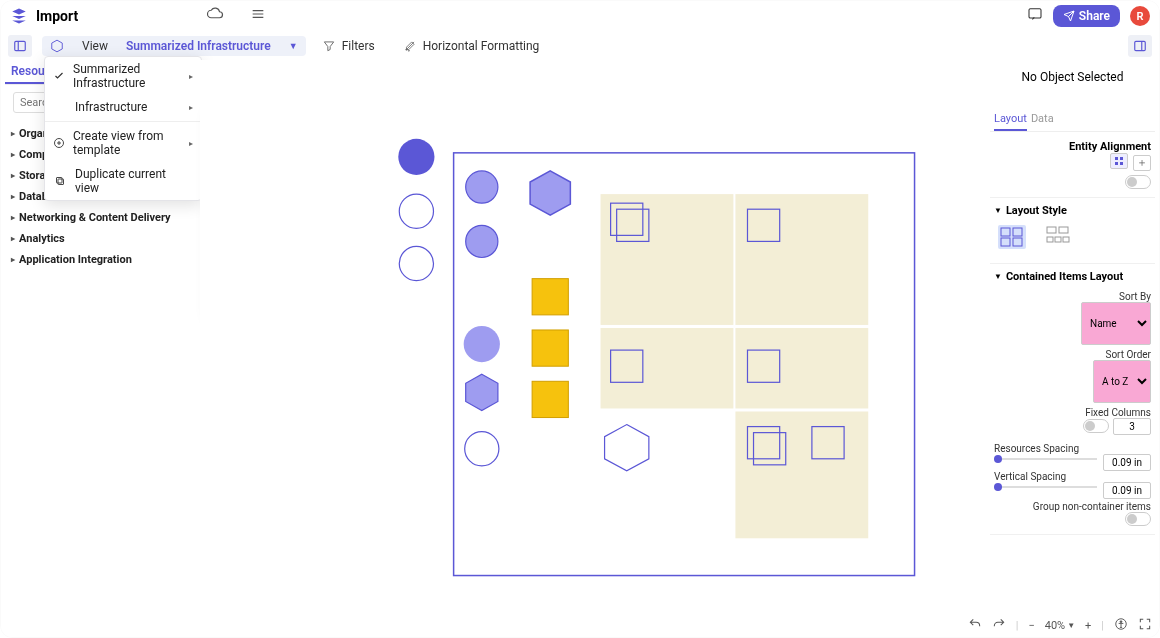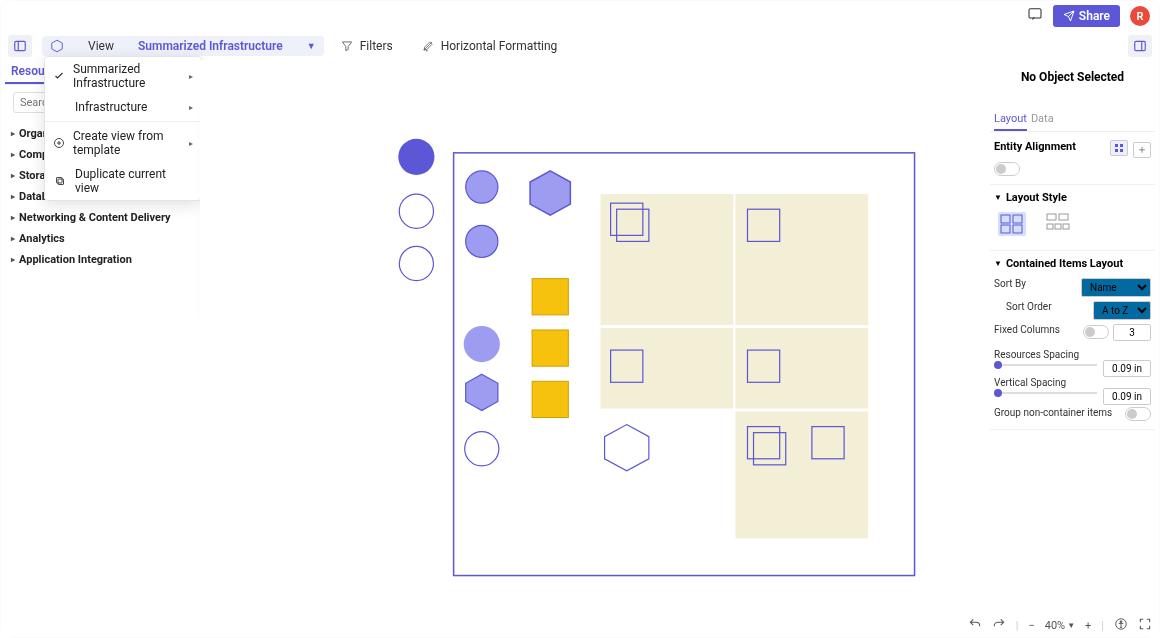--- a/index.html
+++ b/index.html
@@ -7,28 +7,28 @@
 
 
 .header { height: 32px; display: flex; align-items: center; padding: 0 10px; border-bottom: 0px solid #eee; }
 .header-left { display: flex; align-items: center; gap: 8px; }
 .logo { color: #5b57d6; display: flex; align-items: center; }
 .app-title { font-weight: 700; font-size: 14px; }
 .cloud-icon { margin-left: 120px; color: #555; }
 .menu-icon { margin-left: 18px; color: #555; }
 .header-right { margin-left: auto; display: flex; align-items: center; gap: 10px; }
 .chat-icon { color: #333; }
-.share-btn { background: #5b57d6; color: #fff; border: none; border-radius: 3px; padding: 4px 10px; font-size: 12px; font-weight: 600; display: flex; align-items: center; gap: 4px; cursor: pointer; }
+.share-btn { background: #5b57d6; color: #fff; border: none; border-radius: 8px; padding: 4px 10px; font-size: 12px; font-weight: 600; display: flex; align-items: center; gap: 4px; cursor: pointer; }
 .avatar { width: 20px; height: 20px; border-radius: 50%; background: #e84a3c; color: #fff; font-size: 11px; font-weight: 600; display: flex; align-items: center; justify-content: center; }
 
 
 .toolbar { height: 28px; display: flex; align-items: center; padding: 0 8px; gap: 4px; position: relative; }
 .panel-toggle { width: 24px; height: 22px; display: flex; align-items: center; justify-content: center; background: #eef0f6; border-radius: 3px; color: #5b57d6; }
 .panel-toggle.right { margin-left: auto; }
-.view-dropdown { display: flex; align-items: center; gap: 24px; background: #eef1f9; border-radius: 4px; padding: 3px 8px; font-size: 12px; color: #333; margin-left: 6px; }
+.view-dropdown { display: flex; align-items: center; gap: 18px; background: #eef1f9; border-radius: 4px; padding: 3px 8px; font-size: 12px; color: #333; margin-left: 6px; }
 .view-dropdown .view-name { color: #5b57d6; font-weight: 600; }
 .toolbar-item { display: flex; align-items: center; gap: 6px; font-size: 12px; color: #333; padding: 3px 12px; }
 .toolbar-item svg { color: #666; }
 
 
 .left-sidebar { position: absolute; left: 5px; top: 60px; width: 200px; }
 .tabs { display: flex; font-size: 12px; border-bottom: 1px solid #eee; }
 .tabs .tab { padding: 4px 6px; color: #888; cursor: pointer; }
 .tabs .tab.active { color: #5b57d6; border-bottom: 2px solid #5b57d6; font-weight: 600; }
 .search-box { margin: 6px 8px; }
@@ -48,55 +48,73 @@
 .submenu-header { font-weight: 700; padding: 8px 10px 4px; font-size: 12px; }
 .submenu-item { padding: 5px 10px; font-size: 12px; cursor: pointer; }
 .submenu-item.highlighted { background: #ecedf1; }
 
 
 .canvas { position: absolute; left: 200px; top: 60px; right: 175px; bottom: 30px; background: #fff; }
 .canvas svg { width: 100%; height: 100%; }
 
 
 .right-panel { position: absolute; right: 5px; top: 60px; width: 165px; bottom: 30px; font-size: 11px; }
-.right-panel .no-selection { text-align: center; font-weight: 700; font-size: 12px; padding: 10px 0 24px; }
+.right-panel .no-selection { text-align: center; font-weight: 400; font-size: 12px; padding: 10px 0 24px; }
 .rp-tabs { display: flex; gap: 4px; border-bottom: 1px solid #eee; padding: 0 4px; }
 .rp-tabs .rp-tab { padding: 4px 0; color: #999; font-size: 11px; cursor: pointer; }
 .rp-tabs .rp-tab.active { color: #5b57d6; border-bottom: 2px solid #5b57d6; }
 .rp-section { padding: 6px 4px; border-bottom: 1px solid #f0f0f0; }
-.rp-row { display: flex; align-items: flex-start; justify-content: space-between; padding: 2px 0; }
+.rp-row { display: flex; align-items: flex-end; justify-content: space-between; padding: 2px 0; flex-direction: column; }
 .rp-label { font-weight: 700; font-size: 11px; display: flex; align-items: center; gap: 4px; }
 .rp-sub { font-size: 10px; color: #666; line-height: 1.3; margin-top: 2px; }
 .toggle { width: 26px; height: 14px; border-radius: 7px; border: 1px solid #ccc; position: relative; background: #fff; }
 .toggle .knob { width: 10px; height: 10px; border-radius: 50%; background: #ccc; position: absolute; top: 1px; left: 1px; }
 .align-btn { width: 18px; height: 16px; border: 1px solid #ccc; border-radius: 2px; display: inline-flex; align-items: center; justify-content: center; margin-left: 2px; background: #eef; color: #5b57d6; }
 .align-btn.plus { background: #fff; color: #666; border-color: #ccc; }
 .layout-options { display: flex; gap: 18px; padding: 8px 4px; }
 .layout-opt { width: 28px; height: 24px; }
 .layout-opt.selected rect.bg { fill: #d5dffb; }
-.rp-select { border: 1px solid #ccc; border-radius: 2px; font-size: 10px; padding: 2px 4px; min-width: 70px; background: #0369a1; }
+.rp-select { border: 1px solid #ccc; border-radius: 2px; font-size: 10px; padding: 14px 4px; min-width: 70px; background: #f9a8d4; }
 .rp-input { width: 38px; border: 1px solid #ccc; border-radius: 2px; font-size: 10px; padding: 2px; text-align: center; }
 .rp-input.wide { width: 48px; }
 .slider { width: 100%; height: 2px; background: #ddd; position: relative; margin: 4px 0 10px; }
 .slider .dot { width: 8px; height: 8px; background: #5b57d6; border-radius: 50%; position: absolute; left: 0; top: -3px; }
 .rp-inline-label { font-size: 10px; color: #333; }
 .rp-input-row { display: flex; align-items: center; justify-content: space-between; }
 
 
 .bottom-bar { position: absolute; bottom: 4px; right: 8px; display: flex; align-items: center; gap: 10px; font-size: 11px; color: #555; }
 .bottom-bar .sep { color: #ccc; }
 .zoom-dd { display: flex; align-items: center; gap: 2px; text-align: center; }
 
 
 body::after { content: ""; position: absolute; inset: 0; border-radius: 12px; pointer-events: none; box-shadow: inset 0 0 0 1px rgba(0,0,0,0.02); }
 </style>
 </head>
 <body>
 
 <div class="header">
+  <div class="header-left">
+    <span class="logo">
+      <svg width="18" height="18" viewBox="0 0 24 24">
+          <path fill="#5b57d6" d="M3 6l9-4 9 4-9 4-9-4zm0 6l9 4 9-4M3 18l9 4 9-4"></path>
+        </svg>
+    </span>
+    <span class="app-title">Import</span>
+    <span class="cloud-icon">
+      <svg width="18" height="18" viewBox="0 0 24 24" fill="none" stroke="currentColor" stroke-width="1.6">
+          <path d="M7 17a5 5 0 010-10 6 6 0 0111 2 4 4 0 010 8H7z"></path>
+        </svg>
+    </span>
+    <span class="menu-icon">
+      <svg width="16" height="16" viewBox="0 0 24 24" stroke="currentColor" stroke-width="1.8">
+          <path d="M4 7h16M4 12h16M4 17h16"></path>
+        </svg>
+    </span>
+  </div>
   <div class="header-right">
     <span class="chat-icon">
       <svg width="16" height="16" viewBox="0 0 24 24" fill="none" stroke="currentColor" stroke-width="1.6">
           <rect x="3" y="4" width="18" height="14" rx="2"></rect>
           <path d="M8 20l3-3"></path>
         </svg>
     </span>
     <button class="share-btn">
       <svg width="12" height="12" viewBox="0 0 24 24" fill="none" stroke="#fff" stroke-width="2">
           <path d="M22 2L11 13M22 2l-7 20-4-9-9-4 20-7z"></path>

